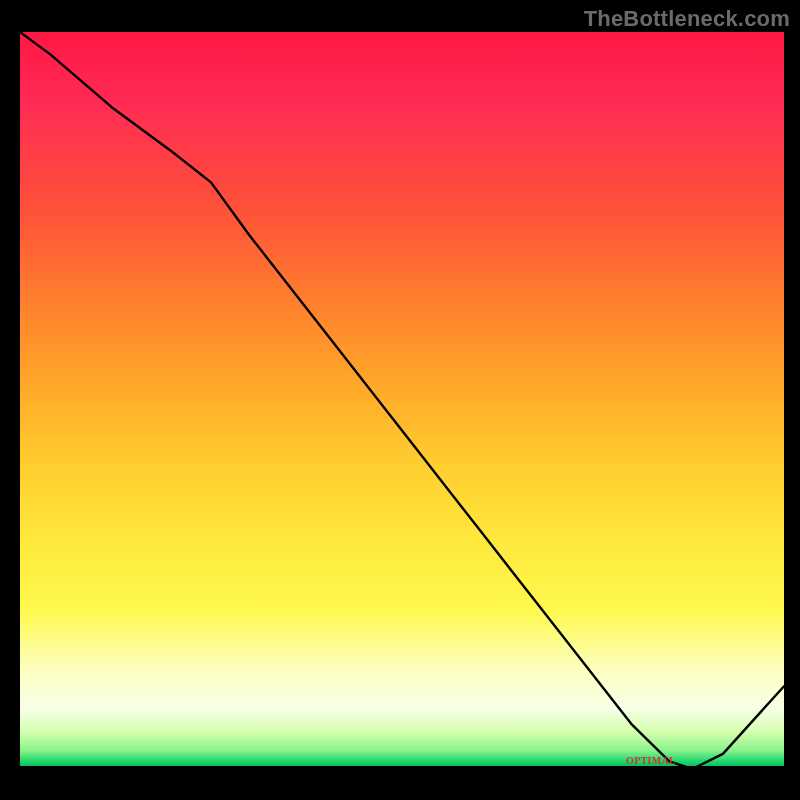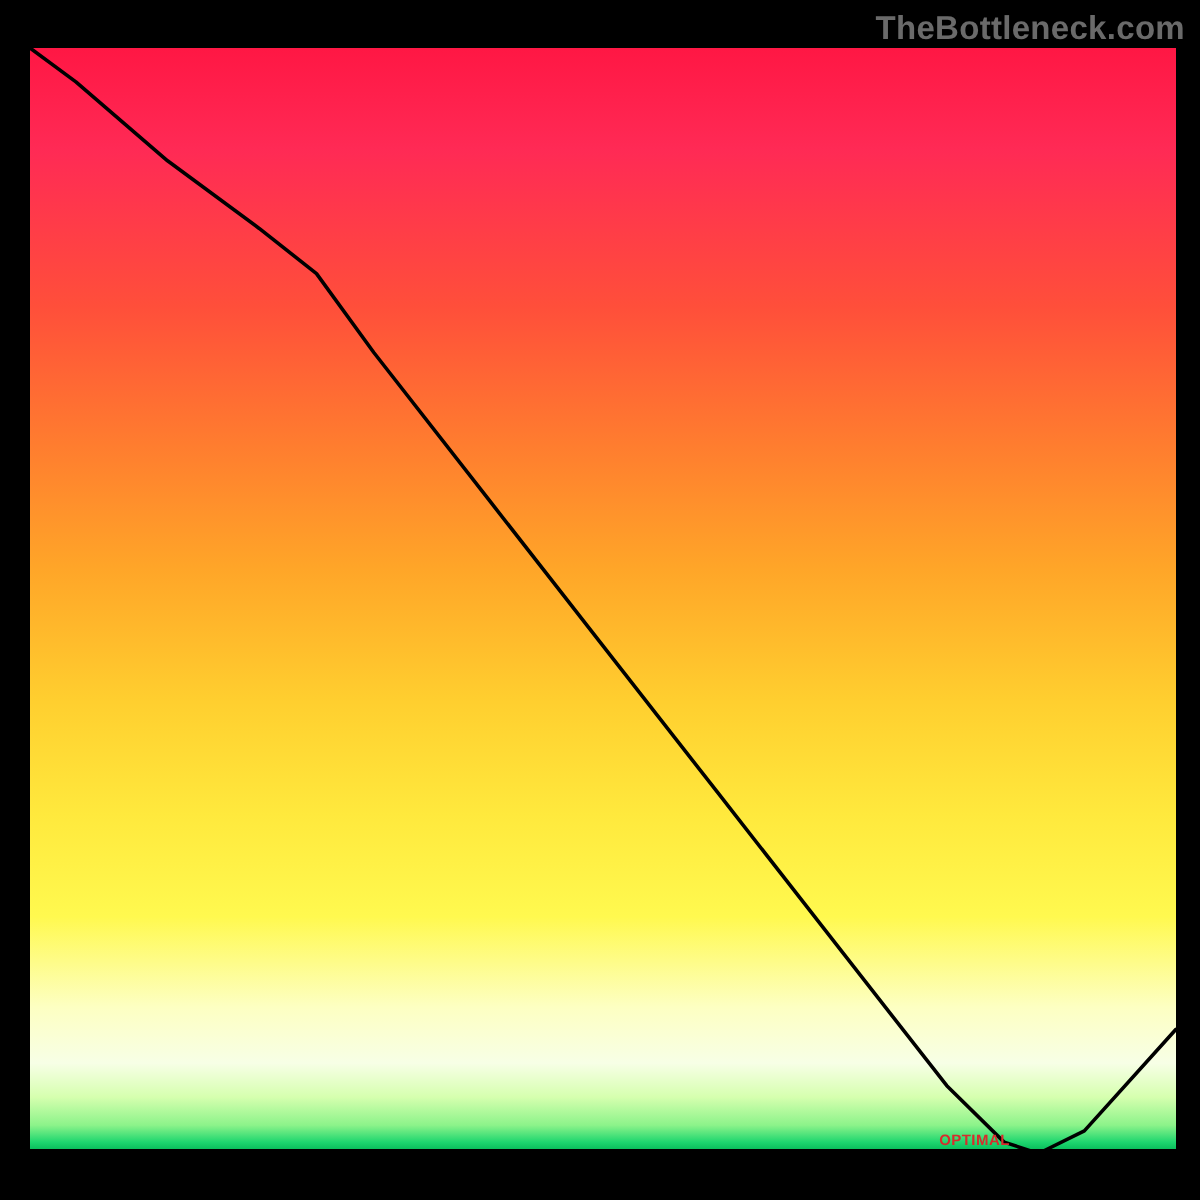--- a/index.html
+++ b/index.html
@@ -57,21 +57,21 @@
   .curve {
     position: absolute;
     left: 0;
     top: 0;
     width: 764px;
     height: 752px;
     pointer-events: none;
   }
   .tiny-label {
     position: absolute;
-    font-family: Liberation Sans, sans-serif;
+    font-family: Liberation Serif, serif;
     font-size: 10px;
     font-weight: 700;
     color: #d82c2c;
     letter-spacing: 0.3px;
     white-space: nowrap;
     text-align: right;
   }
 </style>
 </head>
 <body>

